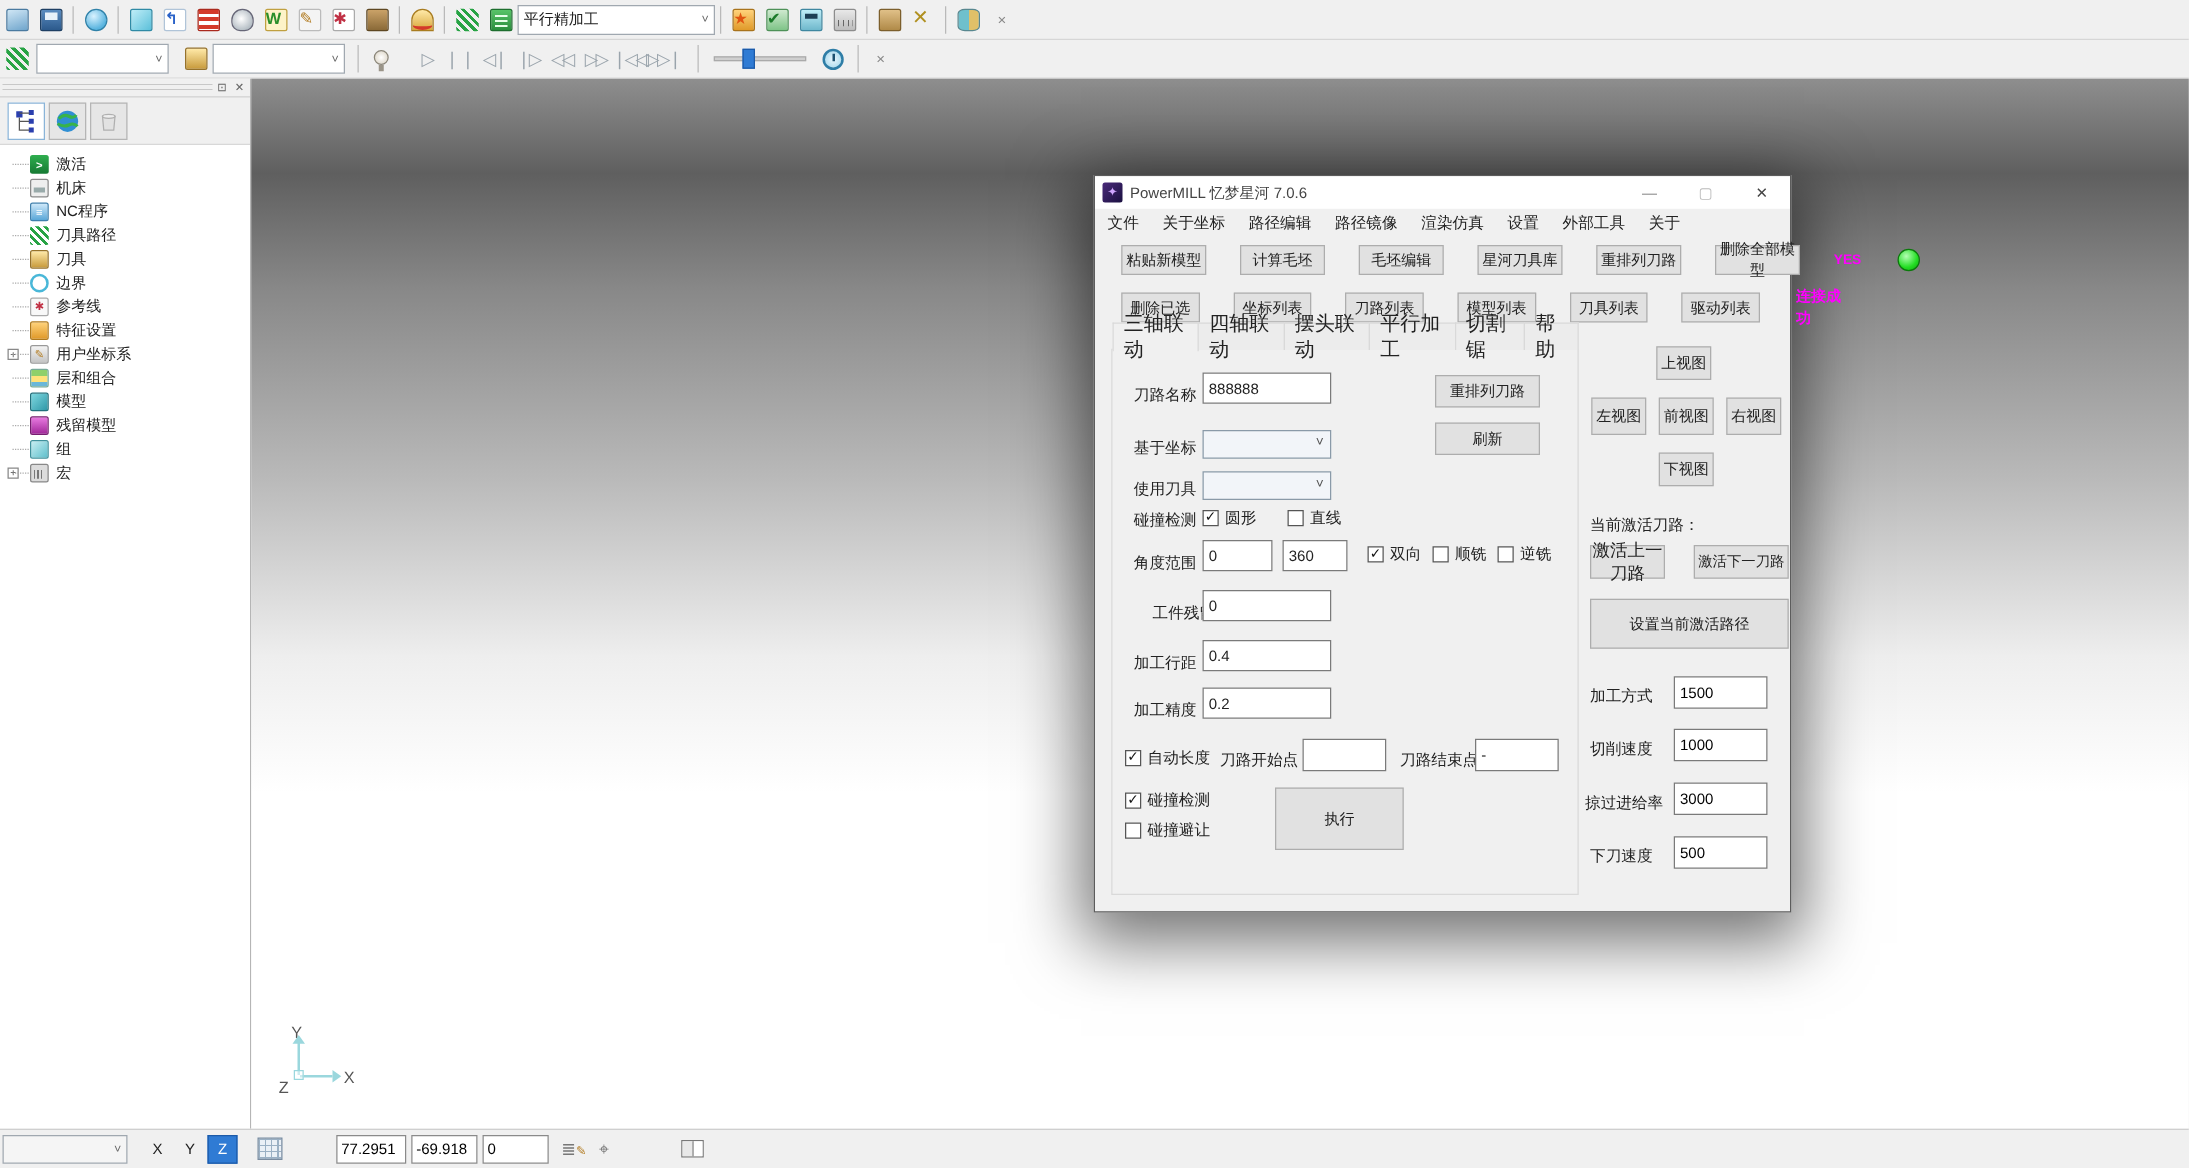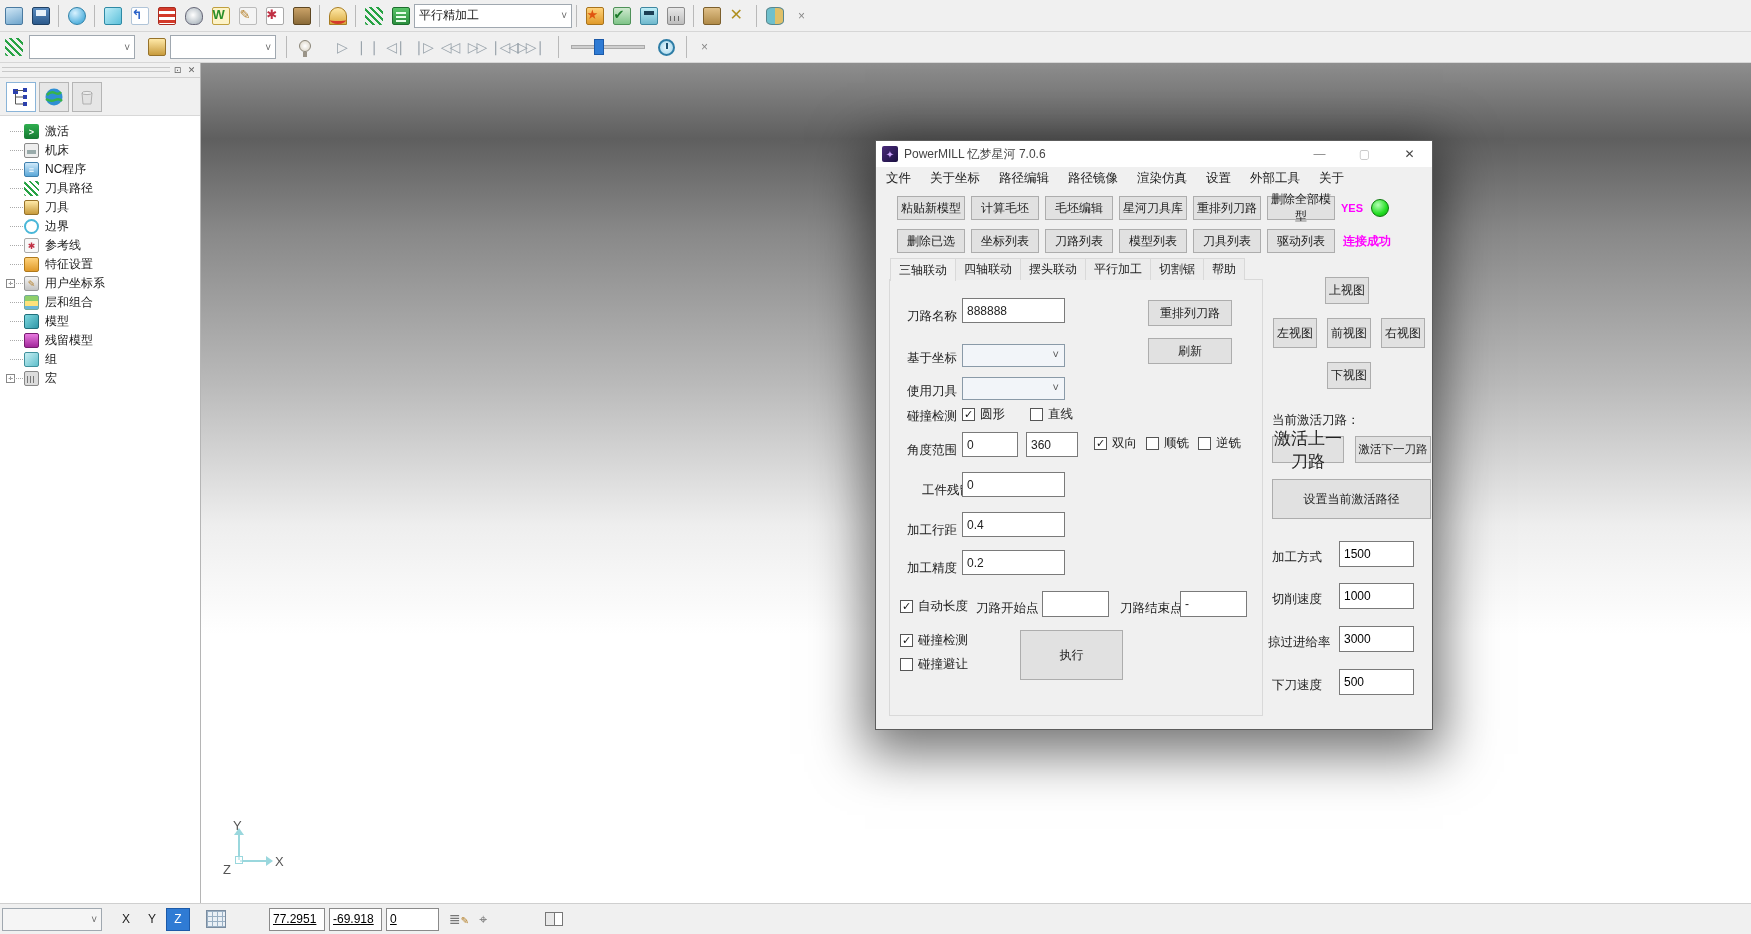--- a/index.html
+++ b/index.html
@@ -114,31 +114,31 @@
   #dlg-titlebar { height:26px; background:#ffffff; display:flex; align-items:center; padding-left:6px; position:relative; }
   #dlg-icon { width:16px; height:16px; background:linear-gradient(135deg,#4a2a7a,#1a1040); border-radius:2px;
     color:#cfa6ff; font-size:10px; display:flex; align-items:center; justify-content:center; margin-right:6px; }
   #dlg-title { font-size:12px; color:#444; }
   .wctl { position:absolute; top:0; width:45px; height:26px; display:flex; align-items:center; justify-content:center;
     font-size:12px; color:#888; }
   #dlg-menubar { height:22px; display:flex; align-items:center; padding-left:10px; gap:19px; background:#f0f0f0; }
   .menuitem { font-size:12.5px; color:#222; }
   .wbtn { background:#e1e1e1; border:1px solid #adadad; font-size:12px; color:#222;
     display:flex; align-items:center; justify-content:center; font-family:inherit; }
-  .quickrow { position:absolute; left:21px; display:flex; gap:6px; align-items:center;justify-content:flex-end; }
+  .quickrow { position:absolute; left:21px; display:flex; gap:27px; align-items:center;justify-content:flex-end; }
   .qbtn { width:68px; height:24px; }
   .magenta { color:#ff00ff; font-weight:bold; font-size:12px; }
   #conn-dot { width:18px; height:18px; border-radius:50%; margin-left:9px;
     background:radial-gradient(circle at 6px 5px,#b4ffb4,#22dd22 60%,#12a012); border:1px solid #0a7a0a; }
 
   
   #tabbox { position:absolute; left:13px; top:138px; width:374px; height:437px;
     background:#f0f0f0; border:1px solid #d9d9d9; }
   #tabstrip { position:absolute; left:0; top:-22px; height:22px; display:flex; }
-  .dtab { height:22px; padding:0 8px; display:flex; align-items:center; font-size:12px;
+  .dtab { height:22px; padding:0 8px; display:flex; align-items:center; font-size:16px;
     border:1px solid #d9d9d9; border-bottom:none; background:#ececec; margin-right:-1px; }
   .dtab.active { background:#f0f0f0; height:23px; border-color:#d9d9d9; position:relative; z-index:2; }
   .flabel { position:absolute; font-size:12.5px; color:#222; white-space:nowrap; }
   .finput { position:absolute; border:1px solid #7a7a7a; background:#fff; font-size:12px;
     padding:0 4px; font-family:inherit; color:#222; }
   .fcombo { position:absolute; height:23px; background:#f2f5f9; border:1px solid #8a9aa8; }
   .fcombo::after { content:"˅"; position:absolute; right:5px; top:3px; color:#555; font-size:11px; }
   .cbrow { position:absolute; display:flex; align-items:center; gap:5px; font-size:12.5px; }
   .cbox { width:13px; height:13px; border:1px solid #555; background:#fff; display:flex;
     align-items:center; justify-content:center; font-size:11px; color:#111; line-height:1; flex:none; }
@@ -147,21 +147,21 @@
   .rlabel { position:absolute; font-size:12.5px; color:#222; white-space:nowrap; }
   .rinput { position:absolute; width:75px; height:26px; border:1px solid #7a7a7a; background:#fff;
     font-size:12px; padding:0 4px; font-family:inherit; }
 
   
   #statusbar { position:absolute; left:0; top:903px; width:1751px; height:31px; background:#f0f0f0;
     border-top:1px solid #cfcfcf; display:flex; align-items:center; }
   .sbtn { width:24px; height:23px; margin-left:2px; }
   .sbtn.zactive { background:#2f7bd4; color:#fff; border-color:#1c5aa8; }
   .sinput { width:53px; height:23px; border:1px solid #8a8a8a; background:#fff; font-size:12px;
-    padding:0 3px; font-family:inherit; margin-left:4px;text-decoration:underline; }
+    padding:0 3px; font-family:inherit; margin-left:4px; }
   .sicon { margin-left:10px; color:#777; font-size:14px; }
   .gridicon { width:20px; height:18px; border:1px solid #7a8ca0;
     background:
       repeating-linear-gradient(90deg,#9ab0c4 0 1px,transparent 1px 5px),
       repeating-linear-gradient(#9ab0c4 0 1px,transparent 1px 5px),#eaf0f6; }
   .panes { width:18px; height:14px; border:1px solid #777; display:flex; }
   .panes span { flex:1; border-right:1px solid #777; background:#e8e8e8; }
   .panes span:last-child { border-right:none; background:#fff; }
 </style>
 </head>
@@ -548,21 +548,21 @@
     <button class="wbtn" style="position:absolute; left:130px; top:350px; width:103px; height:50px;">执行</button>
   </div>
 
   <button class="wbtn" style="position:absolute; left:449px; top:136px; width:44px; height:27px;">上视图</button>
   <button class="wbtn" style="position:absolute; left:397px; top:177px; width:44px; height:30px;">左视图</button>
   <button class="wbtn" style="position:absolute; left:451px; top:177px; width:44px; height:30px;">前视图</button>
   <button class="wbtn" style="position:absolute; left:505px; top:177px; width:44px; height:30px;">右视图</button>
   <button class="wbtn" style="position:absolute; left:451px; top:221px; width:44px; height:27px;">下视图</button>
 
   <span class="rlabel" style="left:396px; top:271px;">当前激活刀路：</span>
-  <button class="wbtn" style="position:absolute; left:396px; top:295px; width:72px; height:27px; font-size:17px;">激活上一刀路</button>
+  <button class="wbtn" style="position:absolute; left:396px; top:295px; width:60px; height:27px; font-size:14px;">激活上一刀路</button>
   <button class="wbtn" style="position:absolute; left:479px; top:295px; width:76px; height:27px; font-size:11.5px;">激活下一刀路</button>
   <button class="wbtn" style="position:absolute; left:396px; top:338px; width:159px; height:40px;">设置当前激活路径</button>
 
   <span class="rlabel" style="left:396px; top:408px;">加工方式</span>
   <input class="rinput" style="left: 463px; top: 400px;" value="1500">
   <span class="rlabel" style="left:396px; top:450px;">切削速度</span>
   <input class="rinput" style="left: 463px; top: 442px;" value="1000">
   <span class="rlabel" style="left:392px; top:493px;">掠过进给率</span>
   <input class="rinput" style="left: 463px; top: 485px;" value="3000">
   <span class="rlabel" style="left:396px; top:536px;">下刀速度</span>

